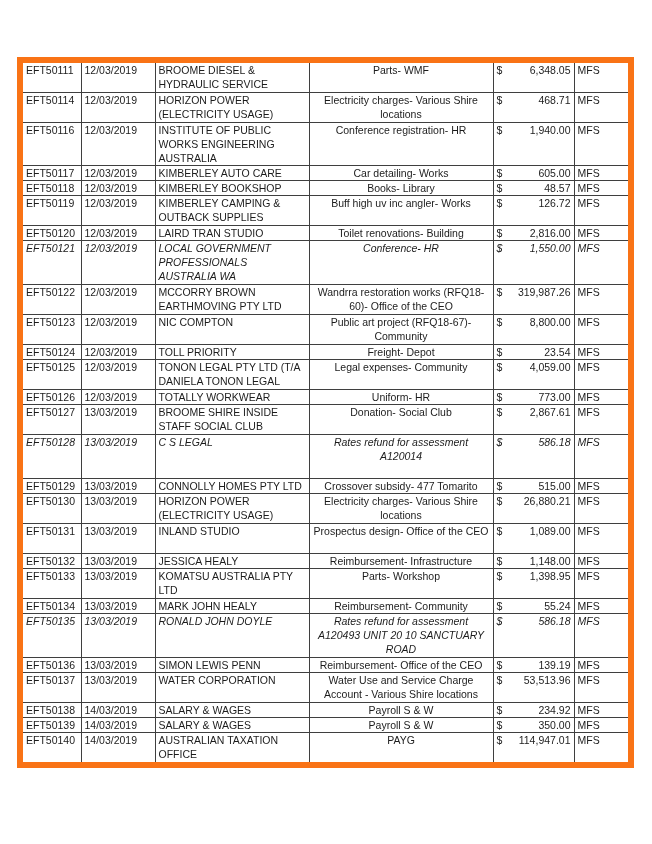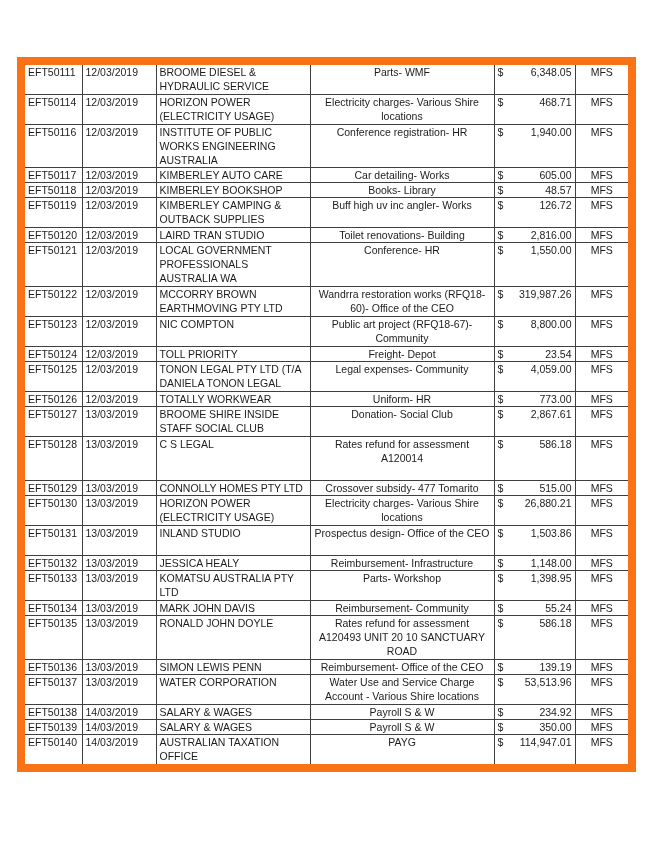--- a/index.html
+++ b/index.html
@@ -15,42 +15,42 @@
     background: #ffffff;
     overflow: hidden;
   }
   table.payments {
     position: absolute;
     left: 17px;
     top: 57px;
     width: 611px;
     border-collapse: collapse;
     table-layout: fixed;
-    border: 8px solid #f97316;
+    border: 6px solid #f97316;
     color: #1c1c1c;
   }
   table.payments td {
     border: 1px solid #3f3f3f;
     vertical-align: top;
     padding: 0 3px;
     font-size: 10.5px;
     line-height: 14px;
     overflow: hidden;
     word-wrap: break-word;
   }
   tr.h1 td { height: 14px; }
   tr.h2 td { height: 29px; }
-  tr.h3 td { height: 43px; }
+  tr.h3 td { height: 43px; font-style: italic; }
   td.c-id    { text-align: left; }
   td.c-date  { }
   td.c-payee { text-align: left; }
   td.c-desc  { text-align: center; }
   td.c-amt   { text-align: right; }
   td.c-amt .cur { float: left; }
-  td.c-fund  { text-align: center; }
+  td.c-fund  { text-align: left; }
 </style>
 </head>
 <body>
 
 <div class="page">
   <table class="payments">
     <colgroup>
       <col style="width:61px">
       <col style="width:74px">
       <col style="width:154px">
@@ -246,21 +246,21 @@
     </td>
     <td class="c-fund"><span>MFS</span></td>
   </tr>
         <tr class="row h2">
     <td class="c-id"><span>EFT50131</span></td>
     <td class="c-date"><span>13/03/2019</span></td>
     <td class="c-payee"><span>INLAND STUDIO</span></td>
     <td class="c-desc"><span>Prospectus design- Office of the CEO</span></td>
     <td class="c-amt">
       <span class="cur">$</span>
-      <span class="val">1,503.86</span>
+      <span class="val">1,089.00</span>
     </td>
     <td class="c-fund"><span>MFS</span></td>
   </tr>
         <tr class="row h1">
     <td class="c-id"><span>EFT50132</span></td>
     <td class="c-date"><span>13/03/2019</span></td>
     <td class="c-payee"><span>JESSICA HEALY</span></td>
     <td class="c-desc"><span>Reimbursement- Infrastructure</span></td>
     <td class="c-amt">
       <span class="cur">$</span>
@@ -275,21 +275,21 @@
     <td class="c-desc"><span>Parts- Workshop</span></td>
     <td class="c-amt">
       <span class="cur">$</span>
       <span class="val">1,398.95</span>
     </td>
     <td class="c-fund"><span>MFS</span></td>
   </tr>
         <tr class="row h1">
     <td class="c-id"><span>EFT50134</span></td>
     <td class="c-date"><span>13/03/2019</span></td>
-    <td class="c-payee"><span>MARK JOHN DAVIS</span></td>
+    <td class="c-payee"><span>MARK JOHN HEALY</span></td>
     <td class="c-desc"><span>Reimbursement- Community</span></td>
     <td class="c-amt">
       <span class="cur">$</span>
       <span class="val">55.24</span>
     </td>
     <td class="c-fund"><span>MFS</span></td>
   </tr>
         <tr class="row h3">
     <td class="c-id"><span>EFT50135</span></td>
     <td class="c-date"><span>13/03/2019</span></td>

